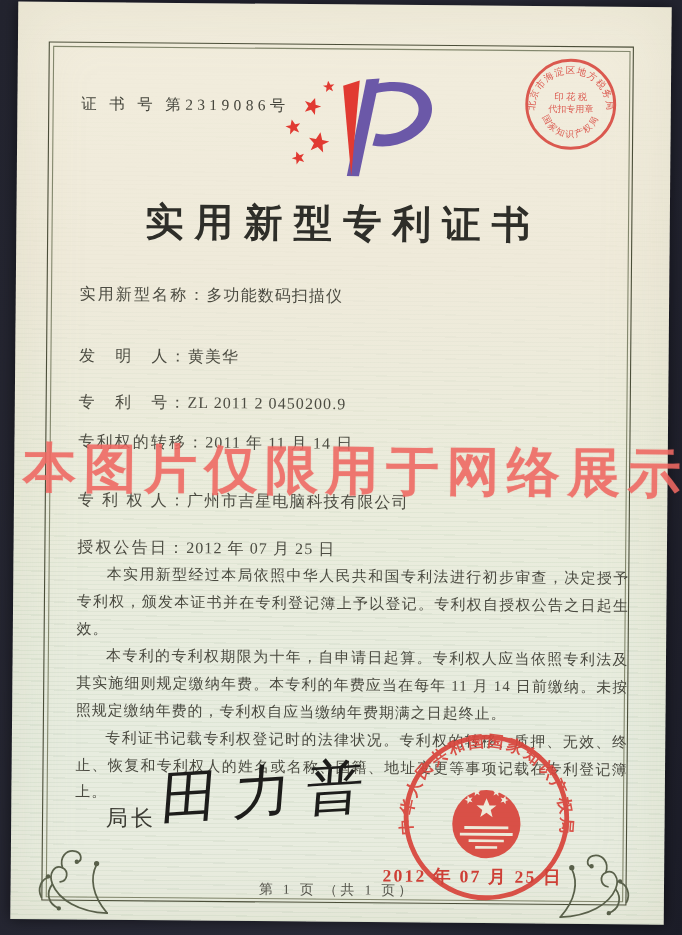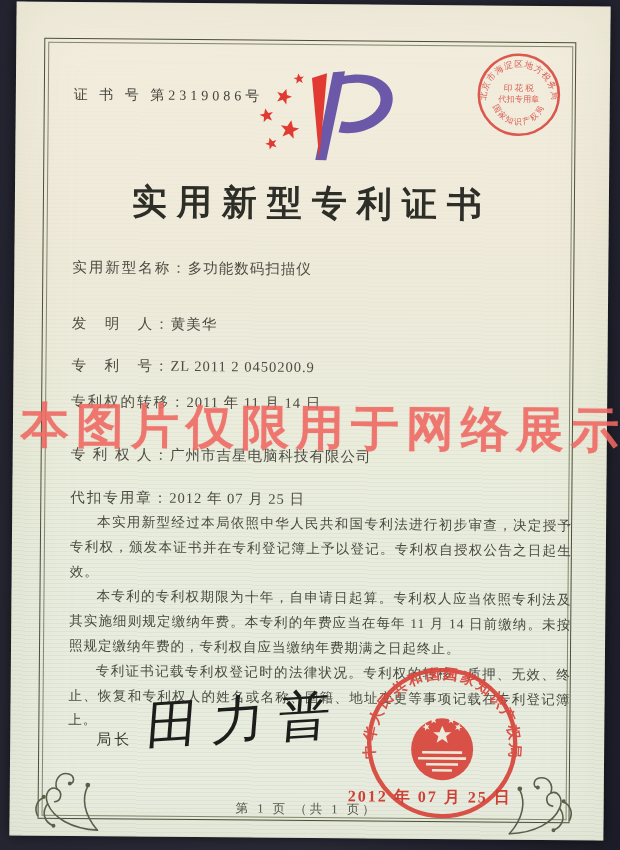--- a/index.html
+++ b/index.html
@@ -37,21 +37,21 @@
   .field .val{letter-spacing:1px;}
   .f0{top:256px}.f1{top:312px}.f2{top:354px}.f3{top:390px}.f4{top:443px}.f5{top:486px}
   .watermark{
     position:absolute;left:8px;top:392px;width:584px;text-align:center;z-index:30;
     font-family:"Liberation Sans","DejaVu Sans",sans-serif;
     font-size:48px;font-weight:bold;letter-spacing:7px;white-space:nowrap;
     color:rgba(238,104,97,.82);text-shadow:0 0 1px rgba(238,104,97,.4);
   }
   .body-text{position:absolute;left:58px;width:502px;top:508px;font-size:13.5px;line-height:24.8px;color:#4a4a40;text-align:justify;}
   .body-text p{margin:0;text-indent:2em;letter-spacing:1px;}
-  .director{position:absolute;left:86px;top:728px;font-size:15px;letter-spacing:3px;color:#3c3c34;}
+  .director{position:absolute;left:86px;top:728px;font-size:20px;letter-spacing:3px;color:#3c3c34;}
   .signature{
     position:absolute;left:136px;top:682px;font-size:52px;color:#1d1d1b;z-index:5;
     letter-spacing:14px;transform:rotate(-4deg) skewX(-8deg);white-space:nowrap;
     font-family:"DejaVu Sans","Liberation Sans",sans-serif;font-weight:500;
   }
   .office-seal{position:absolute;left:350px;top:656px;width:164px;height:164px;z-index:10;opacity:.93;}
   .seal-date{position:absolute;left:338px;top:782px;z-index:12;font-size:16px;letter-spacing:2px;color:#ce4037;font-weight:600;white-space:nowrap;}
   .footer{position:absolute;left:0;right:0;top:797px;text-align:center;font-size:12.5px;letter-spacing:3px;color:#54544b;}
   .seal-text{fill:#d8453c;}
 </style>
@@ -143,21 +143,21 @@
   <div class="field f2">
     <span class="lbl">专　利　号：</span><span class="val">ZL 2011 2 0450200.9</span>
   </div>
   <div class="field f3">
     <span class="lbl">专利权的转移：</span><span class="val">2011 年 11 月 14 日</span>
   </div>
   <div class="field f4">
     <span class="lbl">专 利 权 人：</span><span class="val">广州市吉星电脑科技有限公司</span>
   </div>
   <div class="field f5">
-    <span class="lbl">代扣专用章：</span><span class="val">2012 年 07 月 25 日</span>
+    <span class="lbl">授权公告日：</span><span class="val">2012 年 07 月 25 日</span>
   </div>
 
   <div class="watermark">本图片仅限用于网络展示</div>
 
   <div class="body-text">
     <p>本实用新型经过本局依照中华人民共和国专利法进行初步审查，决定授予专利权，颁发本证书并在专利登记簿上予以登记。专利权自授权公告之日起生效。</p>
     <p>本专利的专利权期限为十年，自申请日起算。专利权人应当依照专利法及其实施细则规定缴纳年费。本专利的年费应当在每年 11 月 14 日前缴纳。未按照规定缴纳年费的，专利权自应当缴纳年费期满之日起终止。</p>
     <p>专利证书记载专利权登记时的法律状况。专利权的转移、质押、无效、终止、恢复和专利权人的姓名或名称、国籍、地址变更等事项记载在专利登记簿上。</p>
   </div>
 

